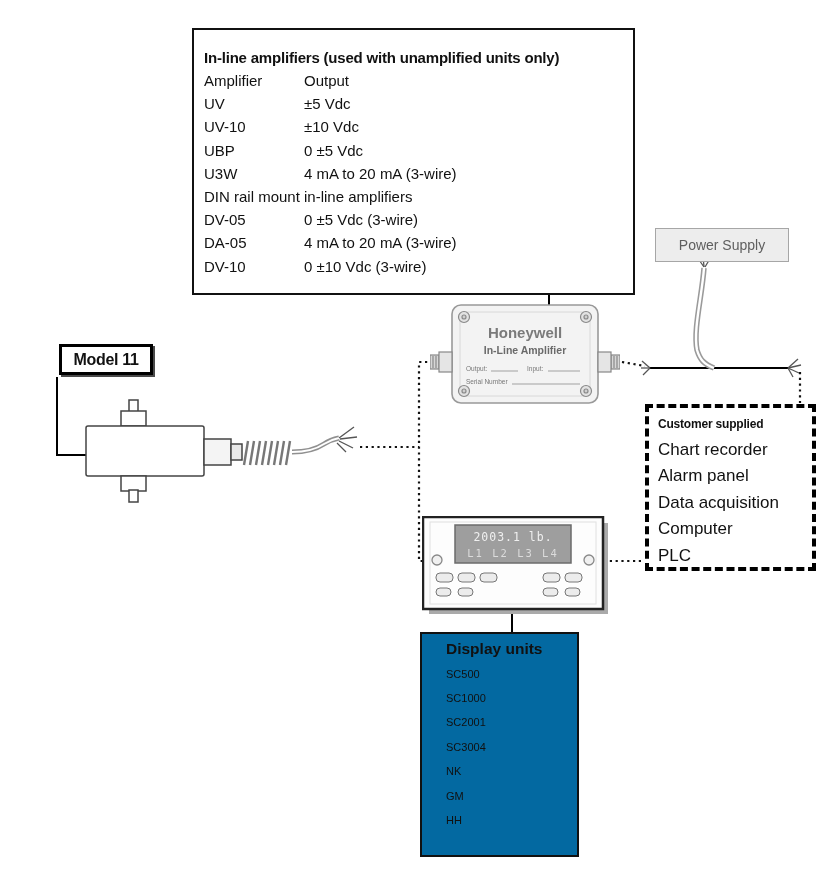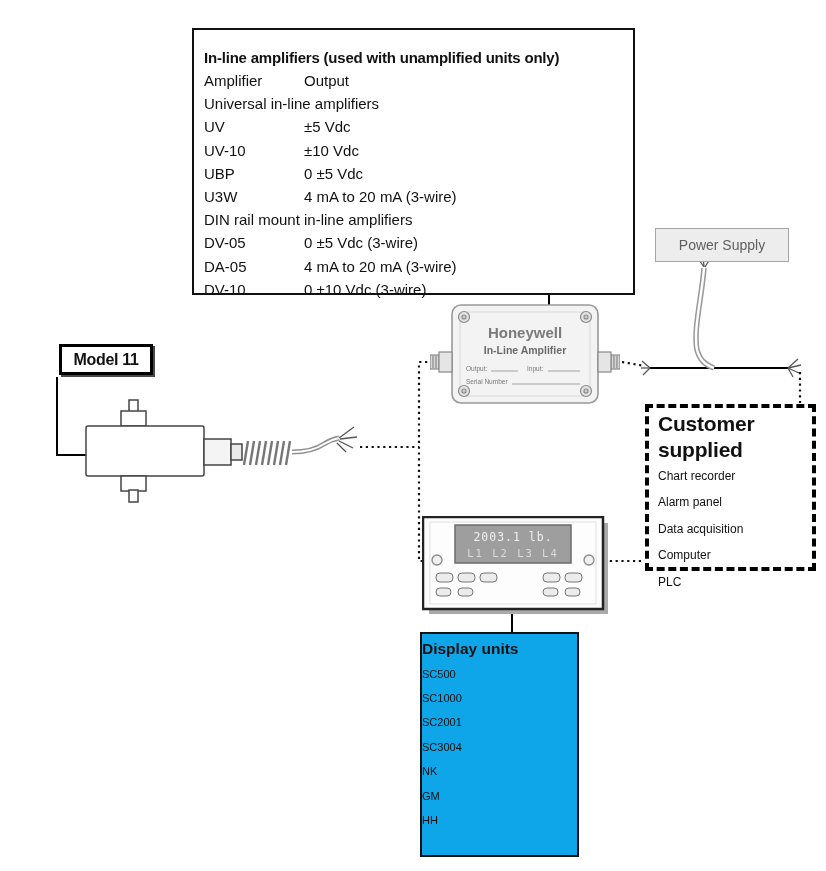--- a/index.html
+++ b/index.html
@@ -18,25 +18,25 @@
   
   .power-supply { left:655px; top:228px; width:134px; height:34px; background:#ededed; border:1px solid #a6a6a6;
     color:#5f5f5f; font-size:14px; display:flex; align-items:center; justify-content:center; }
 
   
   .model11 { left:25px; top:344px; width:94px; height:31px; background:#fff; border:3px solid #000; box-shadow:2px 2px 0 #4a4a4a;
     display:flex; align-items:center; justify-content:center; font-weight:bold; font-size:16px; letter-spacing:-0.3px;margin-left:34px; }
 
   
   .customer-box { left:645px; top:404px; width:171px; height:167px; border:4px dashed #000; background:#fff; padding:3px 0 0 9px; }
-  .customer-box .cs-title { font-weight:bold; font-size:21px; line-height:26px; letter-spacing:-0.2px; }
-  .customer-box .cs-item { font-size:12px; line-height:26.4px; }
-
-  
-  .display-units { left:420px; top:632px; width:159px; height:225px; border:2.5px solid #111; background:#0ea5e9; padding:3px 0 0 0; }
+  .customer-box .cs-title { font-weight:bold; font-size:12px; line-height:26px; letter-spacing:-0.2px; }
+  .customer-box .cs-item { font-size:17px; line-height:26.4px; }
+
+  
+  .display-units { left:420px; top:632px; width:159px; height:225px; border:2.5px solid #111; background:#0369a1; padding:3px 0 0 24px; }
   .display-units .du-title { font-weight:bold; font-size:15.5px; line-height:24.5px; }
   .display-units .du-item { font-size:11px; line-height:24.4px; }
 
   svg text { user-select:none; }
 </style>
 </head>
 <body>
 
 <div class="stage">
 
@@ -163,21 +163,20 @@
       <rect x="121" y="72" width="15" height="8" rx="4"></rect>
         <rect x="143" y="72" width="15" height="8" rx="4"></rect>
     </g>
   </svg>
 
   <div class="abs amp-table">
     <div class="amp-title">In-line amplifiers (used with unamplified units only)</div>
     <div class="amp-grid">
       <div class="bold">Amplifier</div>
       <div class="bold">Output</div>
-      <div class="bold span2">Universal in-line amplifiers</div>
       <div>UV</div>
       <div>±5 Vdc</div>
       <div>UV-10</div>
       <div>±10 Vdc</div>
       <div>UBP</div>
       <div>0 ±5 Vdc</div>
       <div>U3W</div>
       <div>4 mA to 20 mA (3-wire)</div>
       <div class="bold span2">DIN rail mount in-line amplifiers</div>
       <div>DV-05</div>

